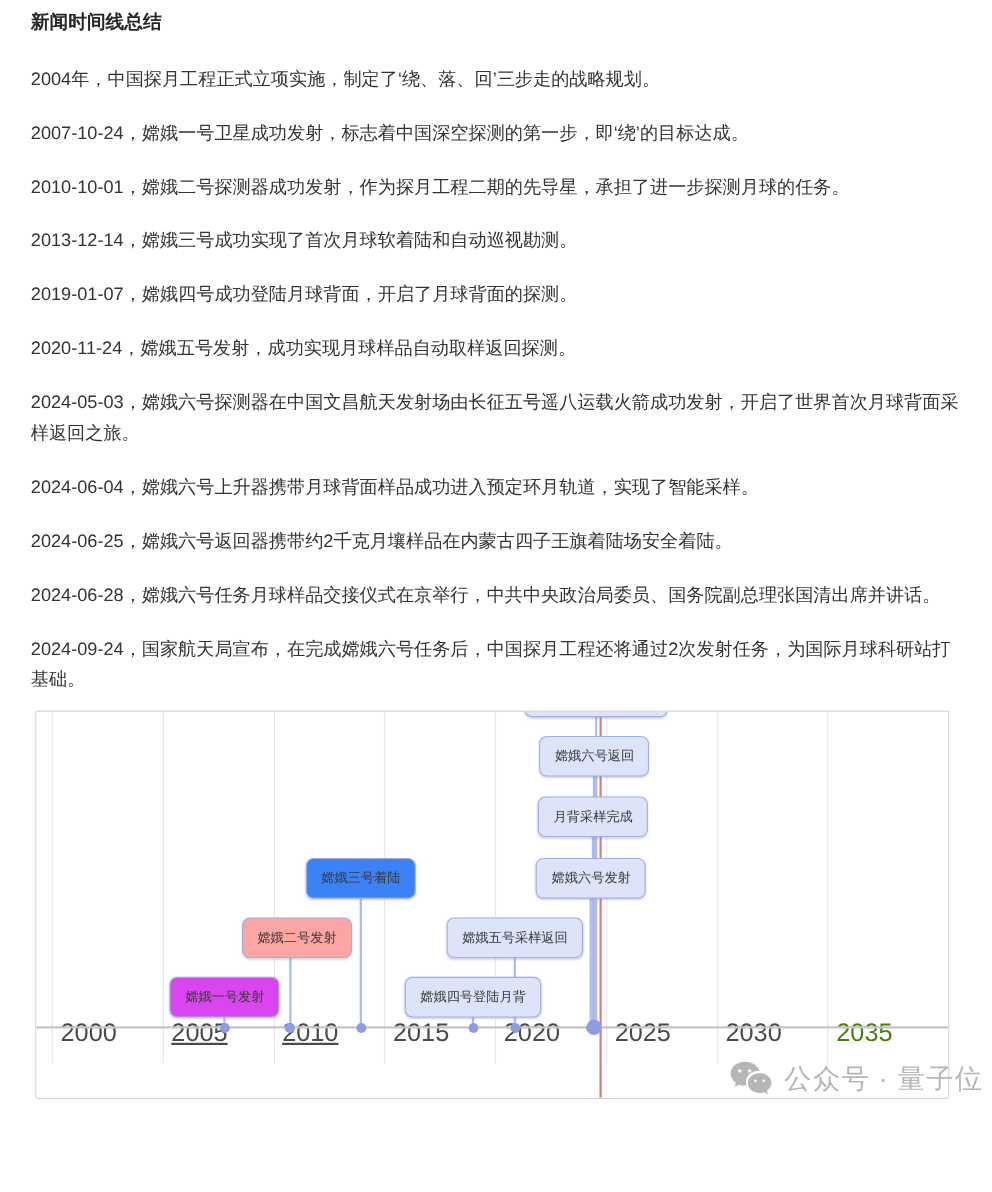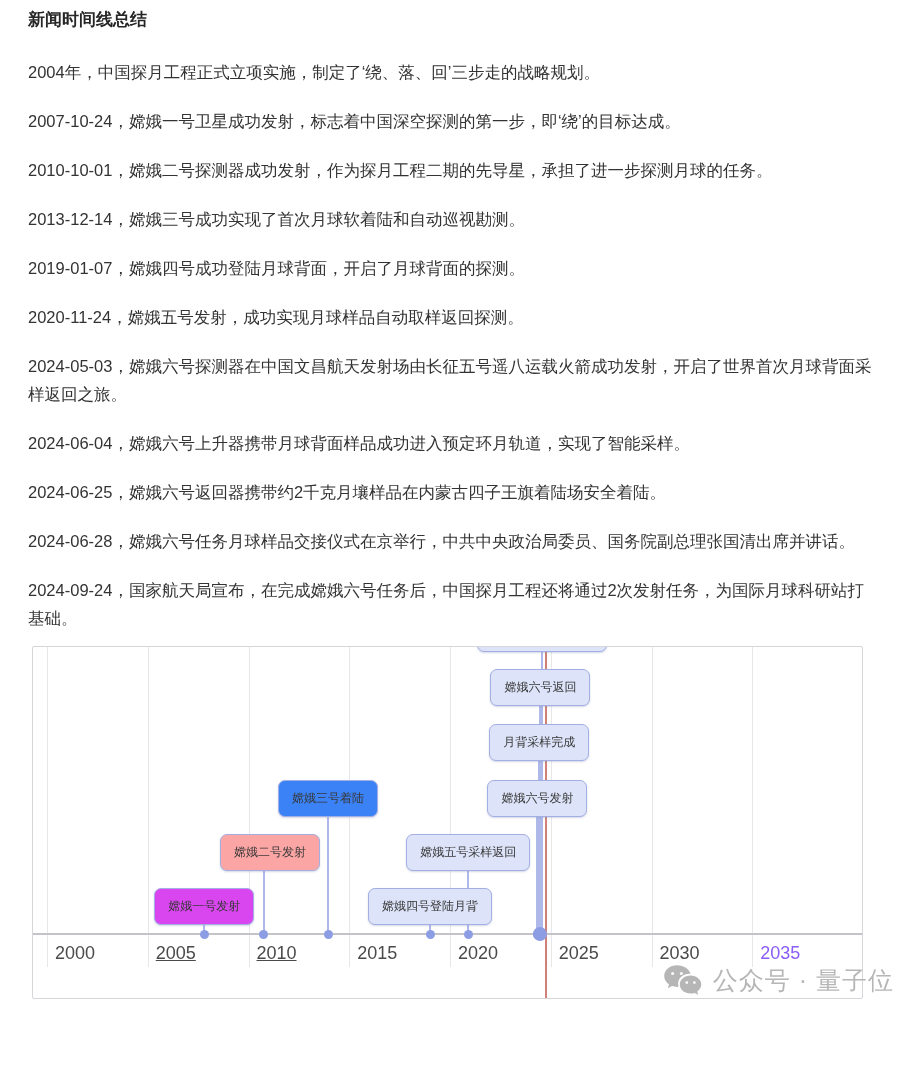--- a/index.html
+++ b/index.html
@@ -22,21 +22,21 @@
     position:relative; width:831px; margin-left:4px; margin-top:-7px;
   }
   .chart-card {
     position:relative; width:831px; height:353px;
     border:1px solid #d5d5da; border-radius:2px; background:#ffffff;
     overflow:hidden;
   }
   .gridline { position:absolute; top:0; width:1px; height:320px; z-index:0; }
   .axis-line { position:absolute; left:0; width:100%; height:1.5px; z-index:2; }
   .tick-label {
-    position:absolute; top:296px; font-size:18px; color:#4a4a4a;
+    position:absolute; top:278px; font-size:23px; color:#4a4a4a;
     z-index:2; white-space:nowrap;
   }
   .leader { position:absolute; width:2px; z-index:1; }
   .red-line { position:absolute; top:0; width:1.5px; height:100%; z-index:1; }
   .event-box {
     position:absolute; height:37px; line-height:34px; padding:0 13px;
     font-size:12px; color:#383838; white-space:nowrap;
     border-radius:7px; transform:translateX(-50%); z-index:3;
     box-shadow:0 1px 2px rgba(130,140,185,0.35);
   }
@@ -76,21 +76,21 @@
         <div class="tick-label" style="left: 223.5px; color: rgb(74, 74, 74); text-decoration: underline;">2010</div>
         <div class="gridline" style="left: 316.25px; background: rgb(231, 231, 235);"></div>
         <div class="tick-label" style="left: 324.25px; color: rgb(74, 74, 74);">2015</div>
         <div class="gridline" style="left: 417px; background: rgb(231, 231, 235);"></div>
         <div class="tick-label" style="left: 425px; color: rgb(74, 74, 74);">2020</div>
         <div class="gridline" style="left: 517.75px; background: rgb(231, 231, 235);"></div>
         <div class="tick-label" style="left: 525.75px; color: rgb(74, 74, 74);">2025</div>
         <div class="gridline" style="left: 618.5px; background: rgb(231, 231, 235);"></div>
         <div class="tick-label" style="left: 626.5px; color: rgb(74, 74, 74);">2030</div>
         <div class="gridline" style="left: 719.25px; background: rgb(231, 231, 235);"></div>
-        <div class="tick-label" style="left: 727.25px; color: #8b5cf6;">2035</div>
+        <div class="tick-label" style="left: 727.25px; color: #4d7c0f;">2035</div>
         <div class="red-line" style="left: 512.309px; background: rgb(208, 128, 118);"></div>
         <div class="leader" style="left: 170.371px; top: 275px; height: 15px; background: rgb(174, 185, 234);"></div>
         <div class="leader" style="left: 229.612px; top: 221px; height: 69px; background: rgb(174, 185, 234);"></div>
         <div class="leader" style="left: 294.092px; top: 167px; height: 123px; background: rgb(174, 185, 234);"></div>
         <div class="leader" style="left: 396.051px; top: 275px; height: 15px; background: rgb(174, 185, 234);"></div>
         <div class="leader" style="left: 434.135px; top: 221px; height: 69px; background: rgb(174, 185, 234);"></div>
         <div class="leader" style="left: 503.451px; top: 167px; height: 123px; background: rgb(174, 185, 234);"></div>
         <div class="leader" style="left: 505.264px; top: 111px; height: 179px; background: rgb(174, 185, 234);"></div>
         <div class="leader" style="left: 506.474px; top: 56px; height: 234px; background: rgb(174, 185, 234);"></div>
         <div class="leader" style="left: 508.085px; top: 2px; height: 288px; background: rgb(174, 185, 234);"></div>

